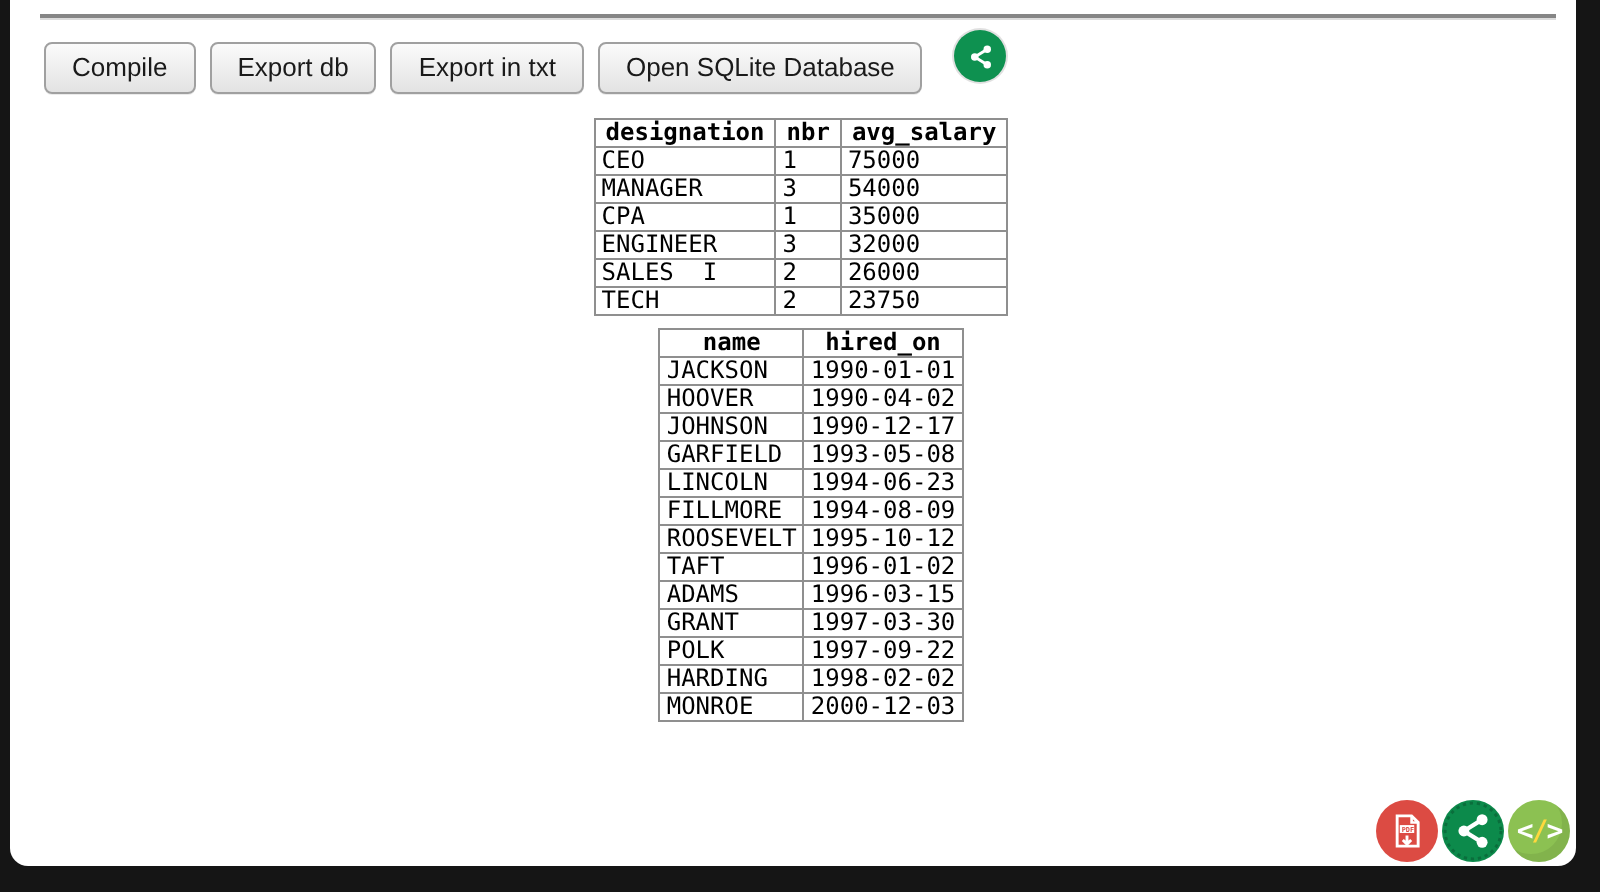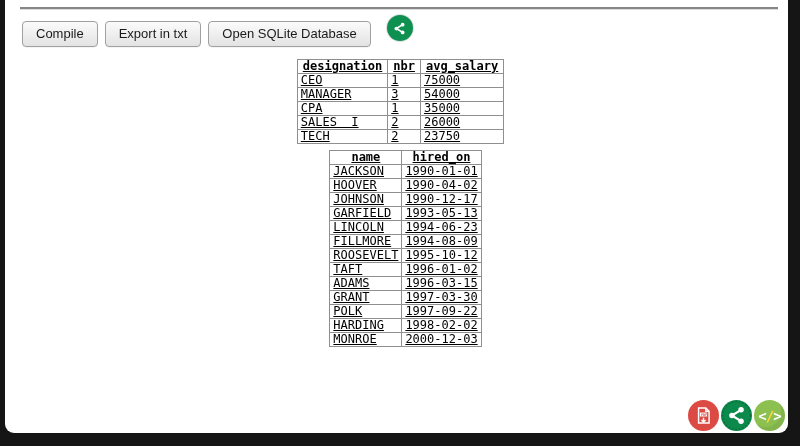--- a/index.html
+++ b/index.html
@@ -11,21 +11,21 @@
   .toolbar{display:flex;align-items:flex-start;margin:11px 0 0 17px;gap:7px;}
   .btn{font-family:"Liberation Sans",sans-serif;font-size:13px;color:#1a1a1a;
        background:linear-gradient(#fbfbfb,#e3e3e3);border:1px solid #a0a0a0;border-radius:4px;
        padding:5px 13px;height:26px;line-height:14px;cursor:pointer;box-shadow:0 0.5px 0 rgba(0,0,0,.08);}
   .share-top{width:26px;height:26px;border-radius:50%;background:#0e9150;margin-left:9px;margin-top:-6px;
              display:flex;align-items:center;justify-content:center;border:none;cursor:pointer;padding:0;
              box-shadow:0 0 0 1px rgba(0,0,0,.12);}
   .tables{text-align:center;}
   table{border-collapse:collapse;display:inline-table;font-family:"DejaVu Sans Mono",monospace;
         font-size:12px;line-height:13px;color:#000;}
-  th,td{border:1px solid #8f8f8f;padding:0 3px;text-align:left;white-space:pre;text-decoration:underline;}
+  th,td{border:1px solid #8f8f8f;padding:0 3px;text-align:left;white-space:pre;}
   th{font-weight:bold;text-align:center;padding:0 5px;}
   .t0{margin-top:12px;position:relative;left:4px;}
   .t1{margin-top:6px;position:relative;left:9px;padding-left:30px;}
   .fab-row{position:absolute;right:3px;bottom:2px;display:flex;gap:2px;align-items:center;}
   .fab{width:31px;height:31px;border-radius:50%;border:none;padding:0;cursor:pointer;
        display:flex;align-items:center;justify-content:center;}
   .fab-pdf{background:#dc4b43;}
   .fab-share{background:#0c8a4b;}
   .fab-code{background:#8cc152;box-shadow:inset -4px -4px 0 rgba(0,0,0,.07);
             font-family:"DejaVu Sans Mono",monospace;font-weight:bold;font-size:14px;letter-spacing:-1px;}
@@ -34,20 +34,21 @@
 </head>
 <body>
 
 <div class="screen">
   <div class="panel">
 
     <div class="top-rule"></div>
 
     <div class="toolbar">
       <button class="btn">Compile</button>
+      <button class="btn">Export db</button>
       <button class="btn">Export in txt</button>
       <button class="btn">Open SQLite Database</button>
       <button class="share-top">
         <span style="display:flex">
           <svg width="15" height="15" viewBox="0 0 24 24">
             <g fill="#ffffff">
               <circle cx="7" cy="12" r="3"></circle>
                 <circle cx="17" cy="5.8" r="3"></circle>
                 <circle cx="17" cy="18.2" r="3"></circle>
             </g>
@@ -74,20 +75,25 @@
               <td>MANAGER</td>
               <td>3</td>
               <td>54000</td>
             </tr>
             <tr>
               <td>CPA</td>
               <td>1</td>
               <td>35000</td>
             </tr>
             <tr>
+              <td>ENGINEER</td>
+              <td>3</td>
+              <td>32000</td>
+            </tr>
+            <tr>
               <td>SALES  I</td>
               <td>2</td>
               <td>26000</td>
             </tr>
             <tr>
               <td>TECH</td>
               <td>2</td>
               <td>23750</td>
             </tr>
           </tbody></table>
@@ -105,21 +111,21 @@
             <tr>
               <td>HOOVER</td>
               <td>1990-04-02</td>
             </tr>
             <tr>
               <td>JOHNSON</td>
               <td>1990-12-17</td>
             </tr>
             <tr>
               <td>GARFIELD</td>
-              <td>1993-05-13</td>
+              <td>1993-05-08</td>
             </tr>
             <tr>
               <td>LINCOLN</td>
               <td>1994-06-23</td>
             </tr>
             <tr>
               <td>FILLMORE</td>
               <td>1994-08-09</td>
             </tr>
             <tr>

